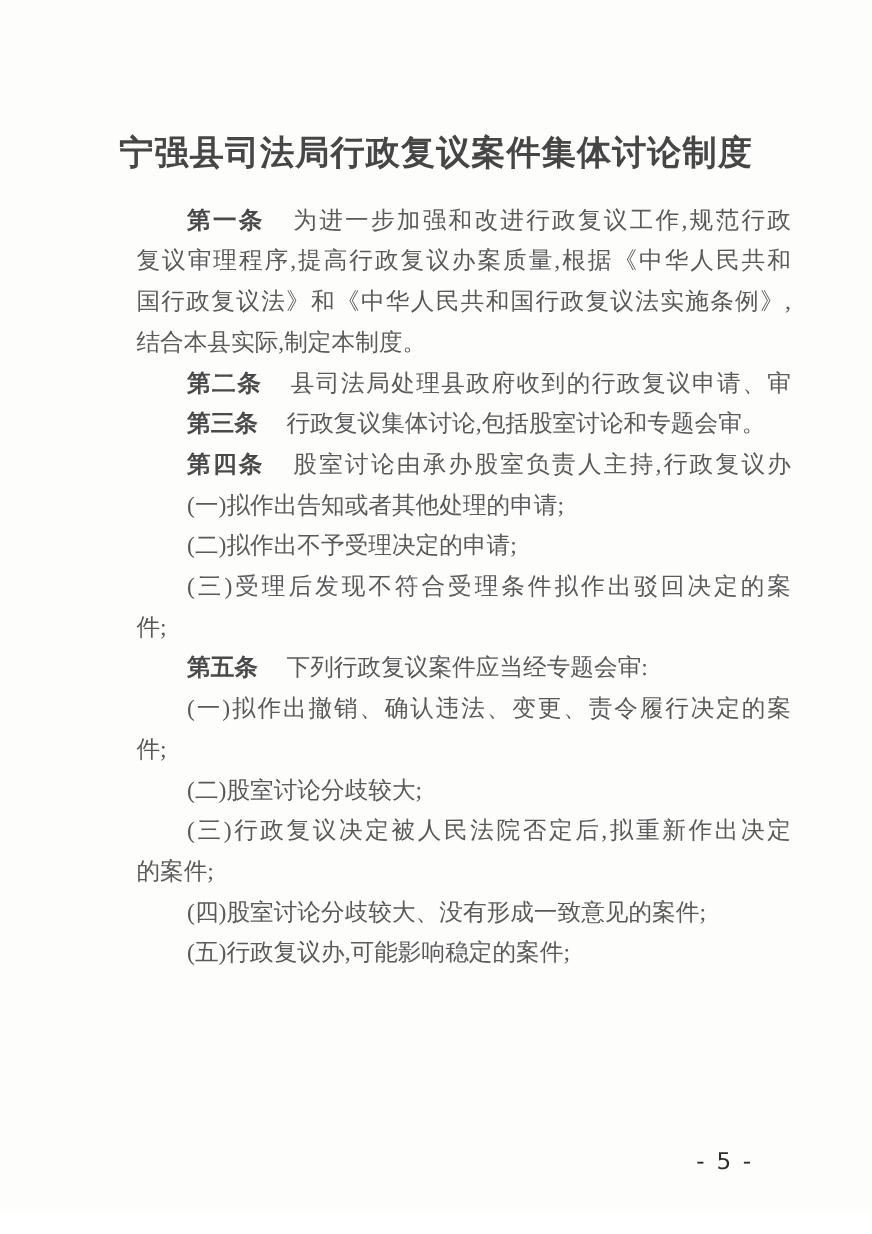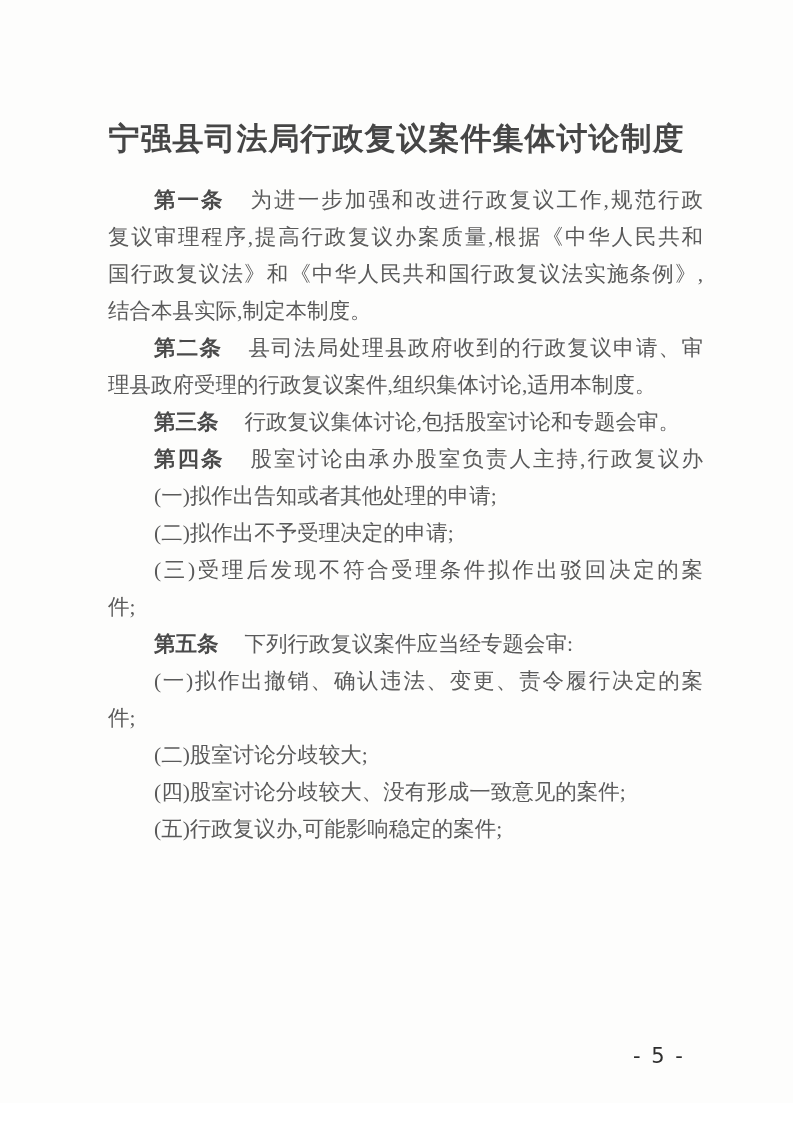--- a/index.html
+++ b/index.html
@@ -20,21 +20,21 @@
     width: 100%;
     text-align: center;
     font-size: 31px;
     font-weight: 700;
     color: #464646;
     letter-spacing: 1px;
     line-height: 40px;
   }
   .content {
     position: absolute;
-    left: 108px; top: 182px;
+    left: 124px; top: 182px;
     width: 595px;
     font-size: 21.5px;
     color: #5a5a5a;
   }
   .para { margin: 0; }
   .line {
     height: 37px;
     line-height: 37px;
     overflow: visible;
   }
@@ -68,21 +68,20 @@
 
     <div class="para">
       <div class="line fl jl"><span class="article-label">第一条</span><span>为进一步加强和改进行政复议工作,规范行政</span></div>
       <div class="line jl">复议审理程序,提高行政复议办案质量,根据《中华人民共和</div>
       <div class="line jl">国行政复议法》和《中华人民共和国行政复议法实施条例》,</div>
       <div class="line">结合本县实际,制定本制度。</div>
     </div>
 
     <div class="para">
       <div class="line fl jl"><span class="article-label">第二条</span><span>县司法局处理县政府收到的行政复议申请、审</span></div>
-      <div class="line">理县政府受理的行政复议案件,组织集体讨论,适用本制度。</div>
     </div>
 
     <div class="para">
       <div class="line fl"><span class="article-label">第三条</span><span>行政复议集体讨论,包括股室讨论和专题会审。</span></div>
     </div>
 
     <div class="para">
       <div class="line fl jl"><span class="article-label">第四条</span><span>股室讨论由承办股室负责人主持,行政复议办</span></div>
     </div>
 
@@ -102,20 +101,24 @@
     </div>
 
     <div class="para">
       <div class="line fl jl">(一)拟作出撤销、确认违法、变更、责令履行决定的案</div>
       <div class="line">件;</div>
     </div>
     <div class="para">
       <div class="line fl">(二)股室讨论分歧较大;</div>
     </div>
     <div class="para">
+      <div class="line fl jl">(三)行政复议决定被人民法院否定后,拟重新作出决定</div>
+      <div class="line">的案件;</div>
+    </div>
+    <div class="para">
       <div class="line fl">(四)股室讨论分歧较大、没有形成一致意见的案件;</div>
     </div>
     <div class="para">
       <div class="line fl">(五)行政复议办,可能影响稳定的案件;</div>
     </div>
 
   </div>
 
   <div class="page-number">- 5 -</div>
 

